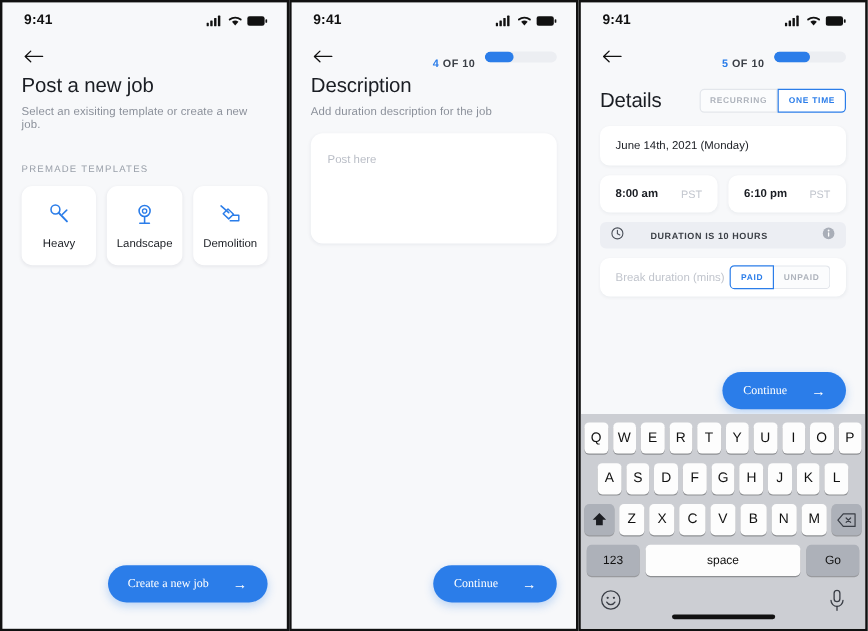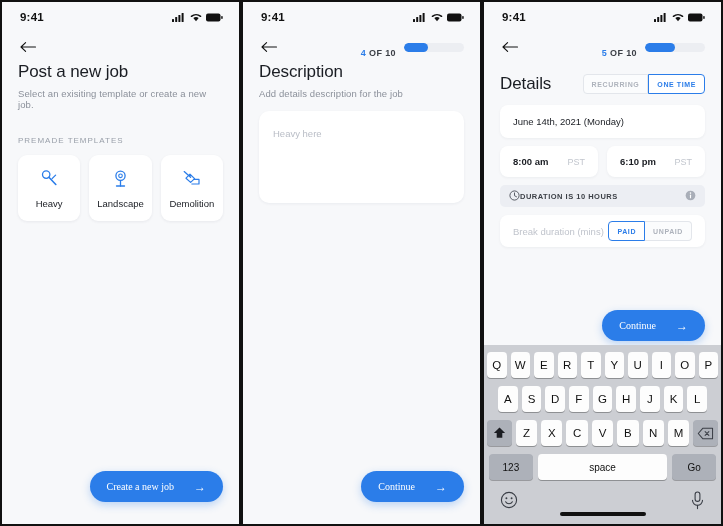--- a/index.html
+++ b/index.html
@@ -227,21 +227,21 @@
   .duration-bar {
     margin-top: 8px;
     height: 22px;
     background: #eceef3;
     border-radius: 5px;
     display: flex;
     align-items: center;
     justify-content: space-between;
     padding: 0 9px;
   }
-  .duration-left { display: flex; align-items: center; gap: 0; }
+  .duration-left { display: flex; align-items: center; gap: 22px; }
   .duration-left .txt {
     font-size: 7.5px;
     font-weight: bold;
     letter-spacing: .5px;
     color: #3b3f46;
   }
 
   .break-card {
     margin-top: 8px;
     height: 32px;
@@ -430,24 +430,24 @@
         <span class="num">4</span>
         <span>OF 10</span>
       </div>
       <div class="progress-track">
         <div class="progress-fill" id="p2fill" style="width: 40%;"></div>
       </div>
     </div>
 
     <div class="screen-pad">
       <h1 class="title">Description</h1>
-      <div class="subtitle">Add details description for the job</div>
+      <div class="subtitle">Add duration description for the job</div>
 
       <div class="textarea-card">
-        <span class="ph">Heavy here</span>
+        <span class="ph">Post here</span>
       </div>
     </div>
 
     <div class="btn-row" style="bottom:22px;">
       <button class="primary-btn">
         <span>Continue</span>
         <span class="arrow">→</span>
       </button>
     </div>
   </div>

